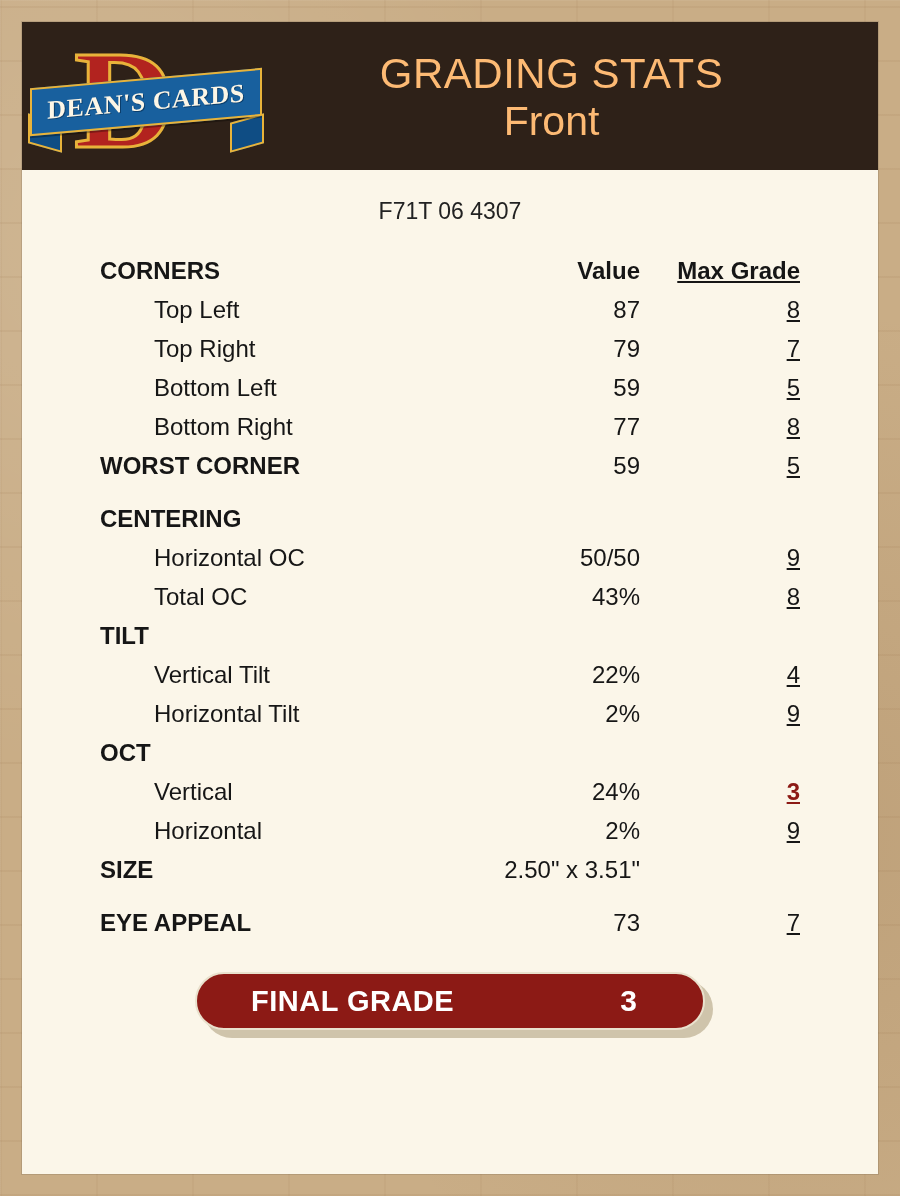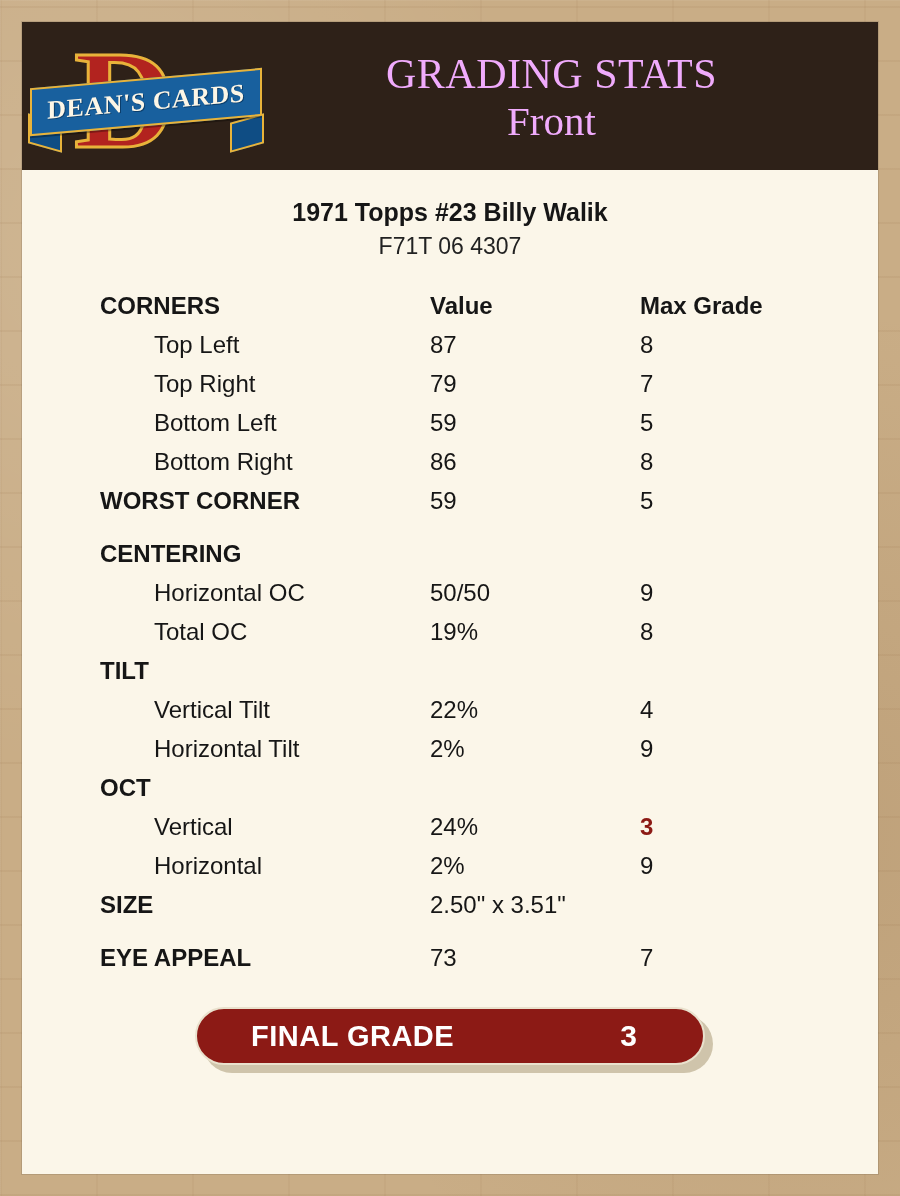--- a/index.html
+++ b/index.html
@@ -94,23 +94,22 @@
     width: 34px; height: 30px;
     background: #0f4d84;
     border: 2px solid #e8b33a;
   }
   .logo .tail-l { left: 6px; transform: skewY(16deg); }
   .logo .tail-r { right: 6px; transform: skewY(-16deg); }
 
   .header-titles {
     flex: 1;
     text-align: center;
-    color: #f0abfc;
+    color: #fdba74;
     padding-right: 45px;
-    font-family: Liberation Serif, serif;
   }
   .header-titles .t1 {
     font-size: 42px;
     letter-spacing: 0.5px;
     line-height: 50px;
   }
   .header-titles .t2 {
     font-size: 41px;
     line-height: 44px;
     font-weight: normal;
@@ -140,22 +139,22 @@
     border-collapse: collapse;
     font-size: 24px;
     color: #161616;
   }
   table.stats td {
     padding: 2px 0;
     line-height: 35px;
     vertical-align: baseline;
   }
   td.label      { width: 330px; text-align: left; padding-left: 4px; }
-  td.value      { width: 210px; text-align: left; }
-  td.grade      { width: 160px; text-align: left; }
+  td.value      { width: 210px; text-align: right; }
+  td.grade      { width: 160px; text-align: right; text-decoration: underline; }
 
   .sec   { font-weight: bold; }
   .indent { padding-left: 54px !important; }
   .hdr   { font-weight: bold; margin-top: 38px; }
   .spacer td { height: 14px; line-height: 14px; padding: 0; }
   .red   { color: #8c1a15; font-weight: bold; }
 
   
   .final-wrap {
     margin: 30px auto 0 auto;
@@ -200,21 +199,20 @@
       <div class="ribbon"></div>
       <div class="ribbon-text">DEAN'S CARDS</div>
     </div>
     <div class="header-titles">
       <div class="t1">GRADING STATS</div>
       <div class="t2">Front</div>
     </div>
   </div>
 
   <div class="body">
-    <div class="card-title">1971 Topps #23 Billy Walik</div>
     <div class="card-sub">F71T 06 4307</div>
 
     <table class="stats">
       <tbody>
         <tr>
           <td class="label hdr">CORNERS</td>
           <td class="value hdr">Value</td>
           <td class="grade hdr">Max Grade</td>
         </tr>
       <tr>
@@ -227,21 +225,21 @@
             <td class="value">79</td>
             <td class="grade">7</td>
           </tr>
           <tr>
             <td class="label indent">Bottom Left</td>
             <td class="value">59</td>
             <td class="grade">5</td>
           </tr>
           <tr>
             <td class="label indent">Bottom Right</td>
-            <td class="value">86</td>
+            <td class="value">77</td>
             <td class="grade">8</td>
           </tr>
           <tr>
             <td class="label sec">WORST CORNER</td>
             <td class="value">59</td>
             <td class="grade">5</td>
           </tr>
           <tr class="spacer">
             <td colspan="3"></td>
           </tr>
@@ -250,21 +248,21 @@
             <td class="value"></td>
             <td class="grade"></td>
           </tr>
           <tr>
             <td class="label indent">Horizontal OC</td>
             <td class="value">50/50</td>
             <td class="grade">9</td>
           </tr>
           <tr>
             <td class="label indent">Total OC</td>
-            <td class="value">19%</td>
+            <td class="value">43%</td>
             <td class="grade">8</td>
           </tr>
           <tr>
             <td class="label sec">TILT</td>
             <td class="value"></td>
             <td class="grade"></td>
           </tr>
           <tr>
             <td class="label indent">Vertical Tilt</td>
             <td class="value">22%</td>

